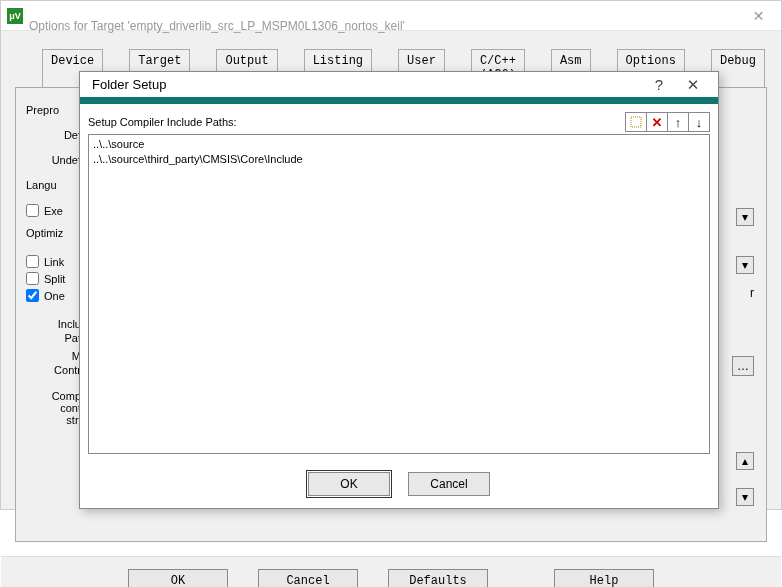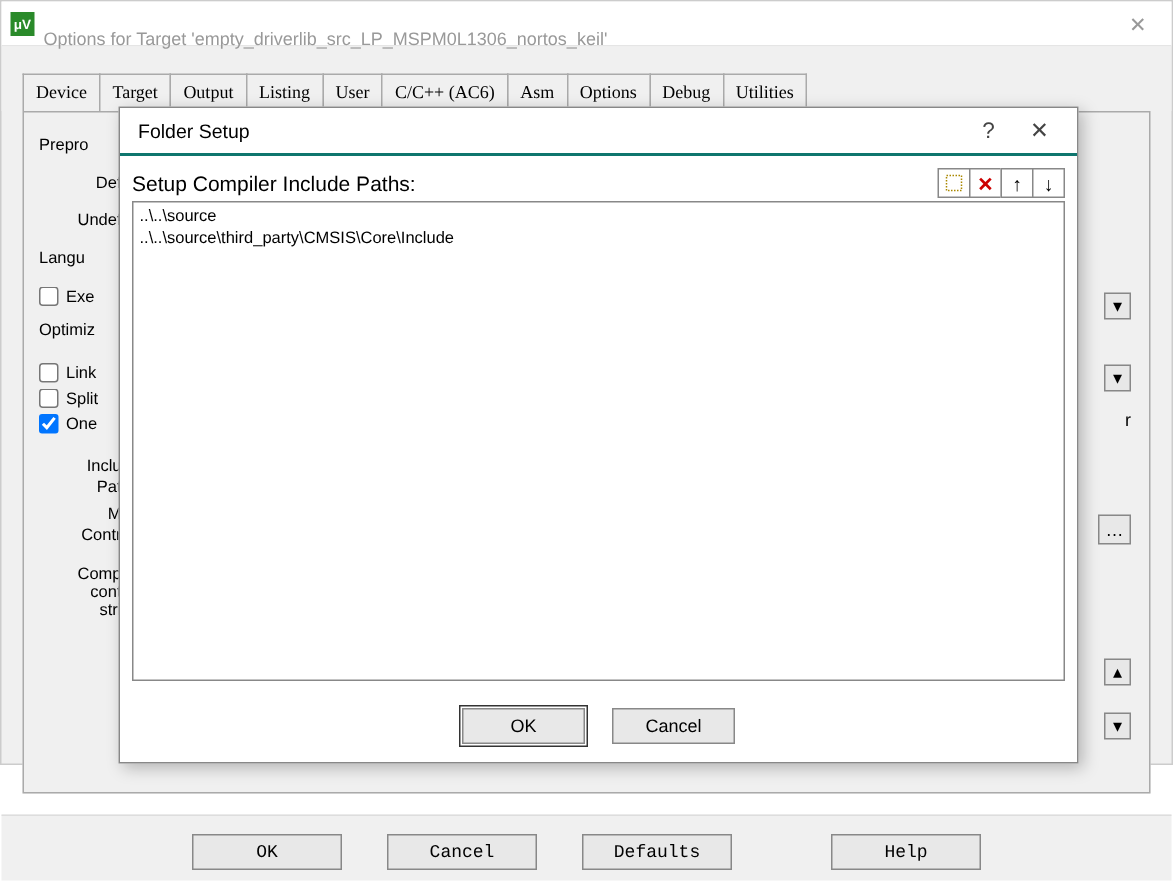--- a/index.html
+++ b/index.html
@@ -59,23 +59,24 @@
       display: flex;
       padding: 18px 14px 0 14px;
       background: #f0f0f0;
     }
     .tab {
       padding: 4px 8px;
       border: 1px solid #aaa;
       border-bottom: none;
       background: #f0f0f0;
       margin-right: -1px;
-      font-family: Liberation Serif, serif;
+      font-family: Liberation Mono, monospace;
       font-size: 12px;
       position: relative;
+      margin-left: 27px;
     }
     .tab.active {
       background: #f0f0f0;
       border-bottom: 1px solid #f0f0f0;
       z-index: 2;
     }
     
     .content {
       margin: 0 14px 14px 14px;
       border: 1px solid #aaa;
@@ -148,21 +149,21 @@
       box-shadow: 3px 3px 10px rgba(0,0,0,0.25);
       z-index: 100;
       display: flex;
       flex-direction: column;
     }
     .modal-titlebar {
       height: 32px;
       display: flex;
       align-items: center;
       padding: 0 8px 0 12px;
-      border-bottom: 2px solid #0f766e;
+      border-bottom: 7px solid #0f766e;
     }
     .modal-title {
       flex: 1;
       font-size: 13px;
     }
     .modal-help, .modal-close {
       width: 34px;
       height: 28px;
       display: flex;
       align-items: center;
@@ -176,21 +177,21 @@
       display: flex;
       flex-direction: column;
     }
     .setup-row {
       display: flex;
       align-items: center;
       margin-bottom: 2px;
     }
     .setup-label {
       flex: 1;
-      font-size: 14px;
+      font-size: 11px;
     }
     .setup-toolbar {
       display: flex;
     }
     .tool-btn {
       width: 22px;
       height: 20px;
       border: 1px solid #888;
       background: #fff;
       display: flex;

